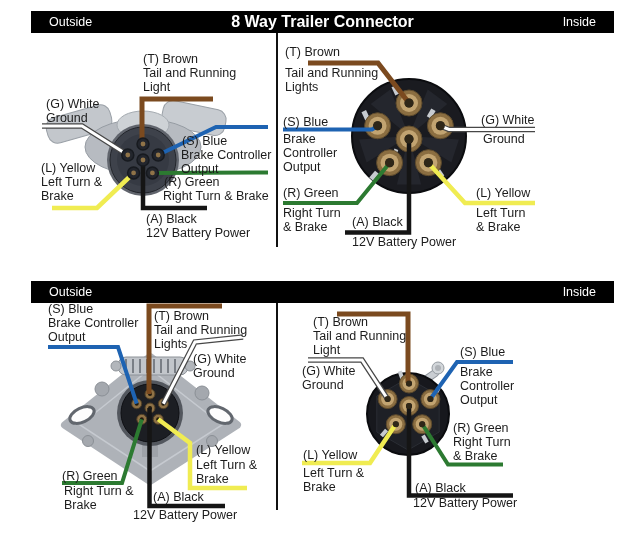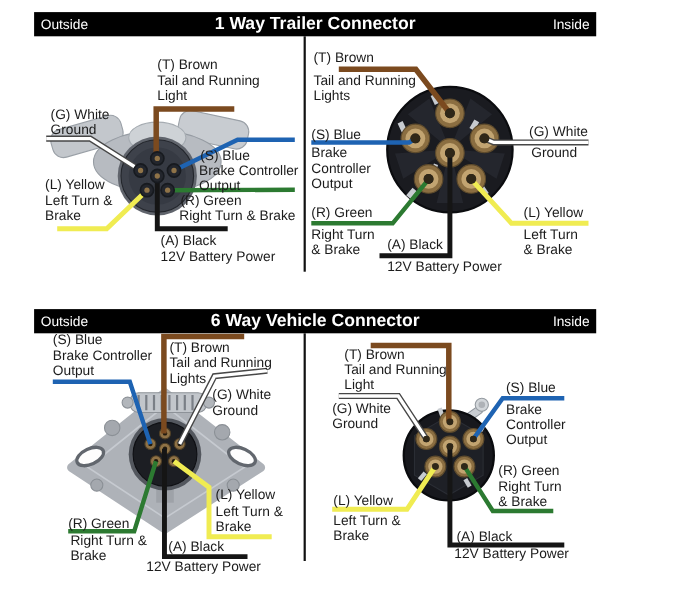--- a/index.html
+++ b/index.html
@@ -1,20 +1,20 @@
 <!DOCTYPE html>
 <html style="--header-bg: #000000; --header-text: #ffffff; --label-text: #1c1c1c; --divider: #111111; --wire-brown: #7b4a1f; --wire-blue: #1e63b2; --wire-green: #2c7a31; --wire-yellow: #f0ec52; --wire-white: #ffffff; --wire-white-outline: #474747; --wire-black: #151515;"><head>
 <meta charset="utf-8">
 <style>
   html,body{margin:0;padding:0;background:#fff}
   .stage{position:relative;width:630px;height:547px;background:#fff;overflow:hidden;
          font-family:"Liberation Sans",sans-serif}
-  .hdr{position:absolute;left:31px;width:511px;height:22px;background:var(--header-bg);
+  .hdr{position:absolute;left:31px;width:583px;height:22px;background:var(--header-bg);
        color:var(--header-text);display:flex;align-items:center;justify-content:space-between;
-       padding:0 6px;box-sizing:border-box}
+       padding:0 18px;box-sizing:border-box}
   .hdr .side{font-size:12.5px;position:relative;z-index:2}
   .hdr .title{position:absolute;left:0;right:0;text-align:center;font-size:16px;font-weight:bold}
   .divider{position:absolute;left:276px;width:2px;background:var(--divider)}
   .lbl{position:absolute;font-size:12.5px;line-height:14px;color:var(--label-text);white-space:pre-line}
   .qsvg{position:absolute}
   polyline{fill:none;stroke-linejoin:miter}
   .w-brown{stroke:var(--wire-brown);stroke-width:5}
   .w-blue{stroke:var(--wire-blue);stroke-width:4}
   .w-green{stroke:var(--wire-green);stroke-width:4}
   .w-yellow{stroke:var(--wire-yellow);stroke-width:4.5}
@@ -23,21 +23,21 @@
   .w-white-over{stroke:var(--wire-white);stroke-width:3}
 </style>
 </head>
 <body>
 
 <div class="stage">
 
   <div>
     <div class="hdr" style="top:11px">
       <span class="side">Outside</span>
-      <span class="title">1 Way Trailer Connector</span>
+      <span class="title">8 Way Trailer Connector</span>
       <span class="side">Inside</span>
     </div>
     <div class="divider" style="top:33px;height:214px"></div>
 
     <svg class="qsvg" style="left:30px;top:33px" width="247" height="237" viewBox="0 0 247 237">
       <defs>
         <g id="holeA">
             <circle r="6" fill="#23262d" stroke="#171a1f" stroke-width="1.5"></circle>
             <circle r="2.4" fill="#8f7348"></circle>
           </g>
@@ -144,21 +144,20 @@
     <div class="lbl" style="left:476px;top:186px">(L) Yellow</div>
     <div class="lbl" style="left:476px;top:206px">Left Turn
 &amp; Brake</div>
     <div class="lbl" style="left:352px;top:215px">(A) Black</div>
     <div class="lbl" style="left:352px;top:235px">12V Battery Power</div>
   </div>
 
   <div>
     <div class="hdr" style="top:281px">
       <span class="side">Outside</span>
-      <span class="title">6 Way Vehicle Connector</span>
       <span class="side">Inside</span>
     </div>
     <div class="divider" style="top:303px;height:207px"></div>
 
     <svg class="qsvg" style="left:30px;top:303px" width="247" height="244" viewBox="0 0 247 244">
       <defs>
         <g id="pinC">
             <circle r="5" fill="#8f7246" stroke="#4f3f26"></circle>
             <circle r="2" fill="#201a0f"></circle>
           </g>

